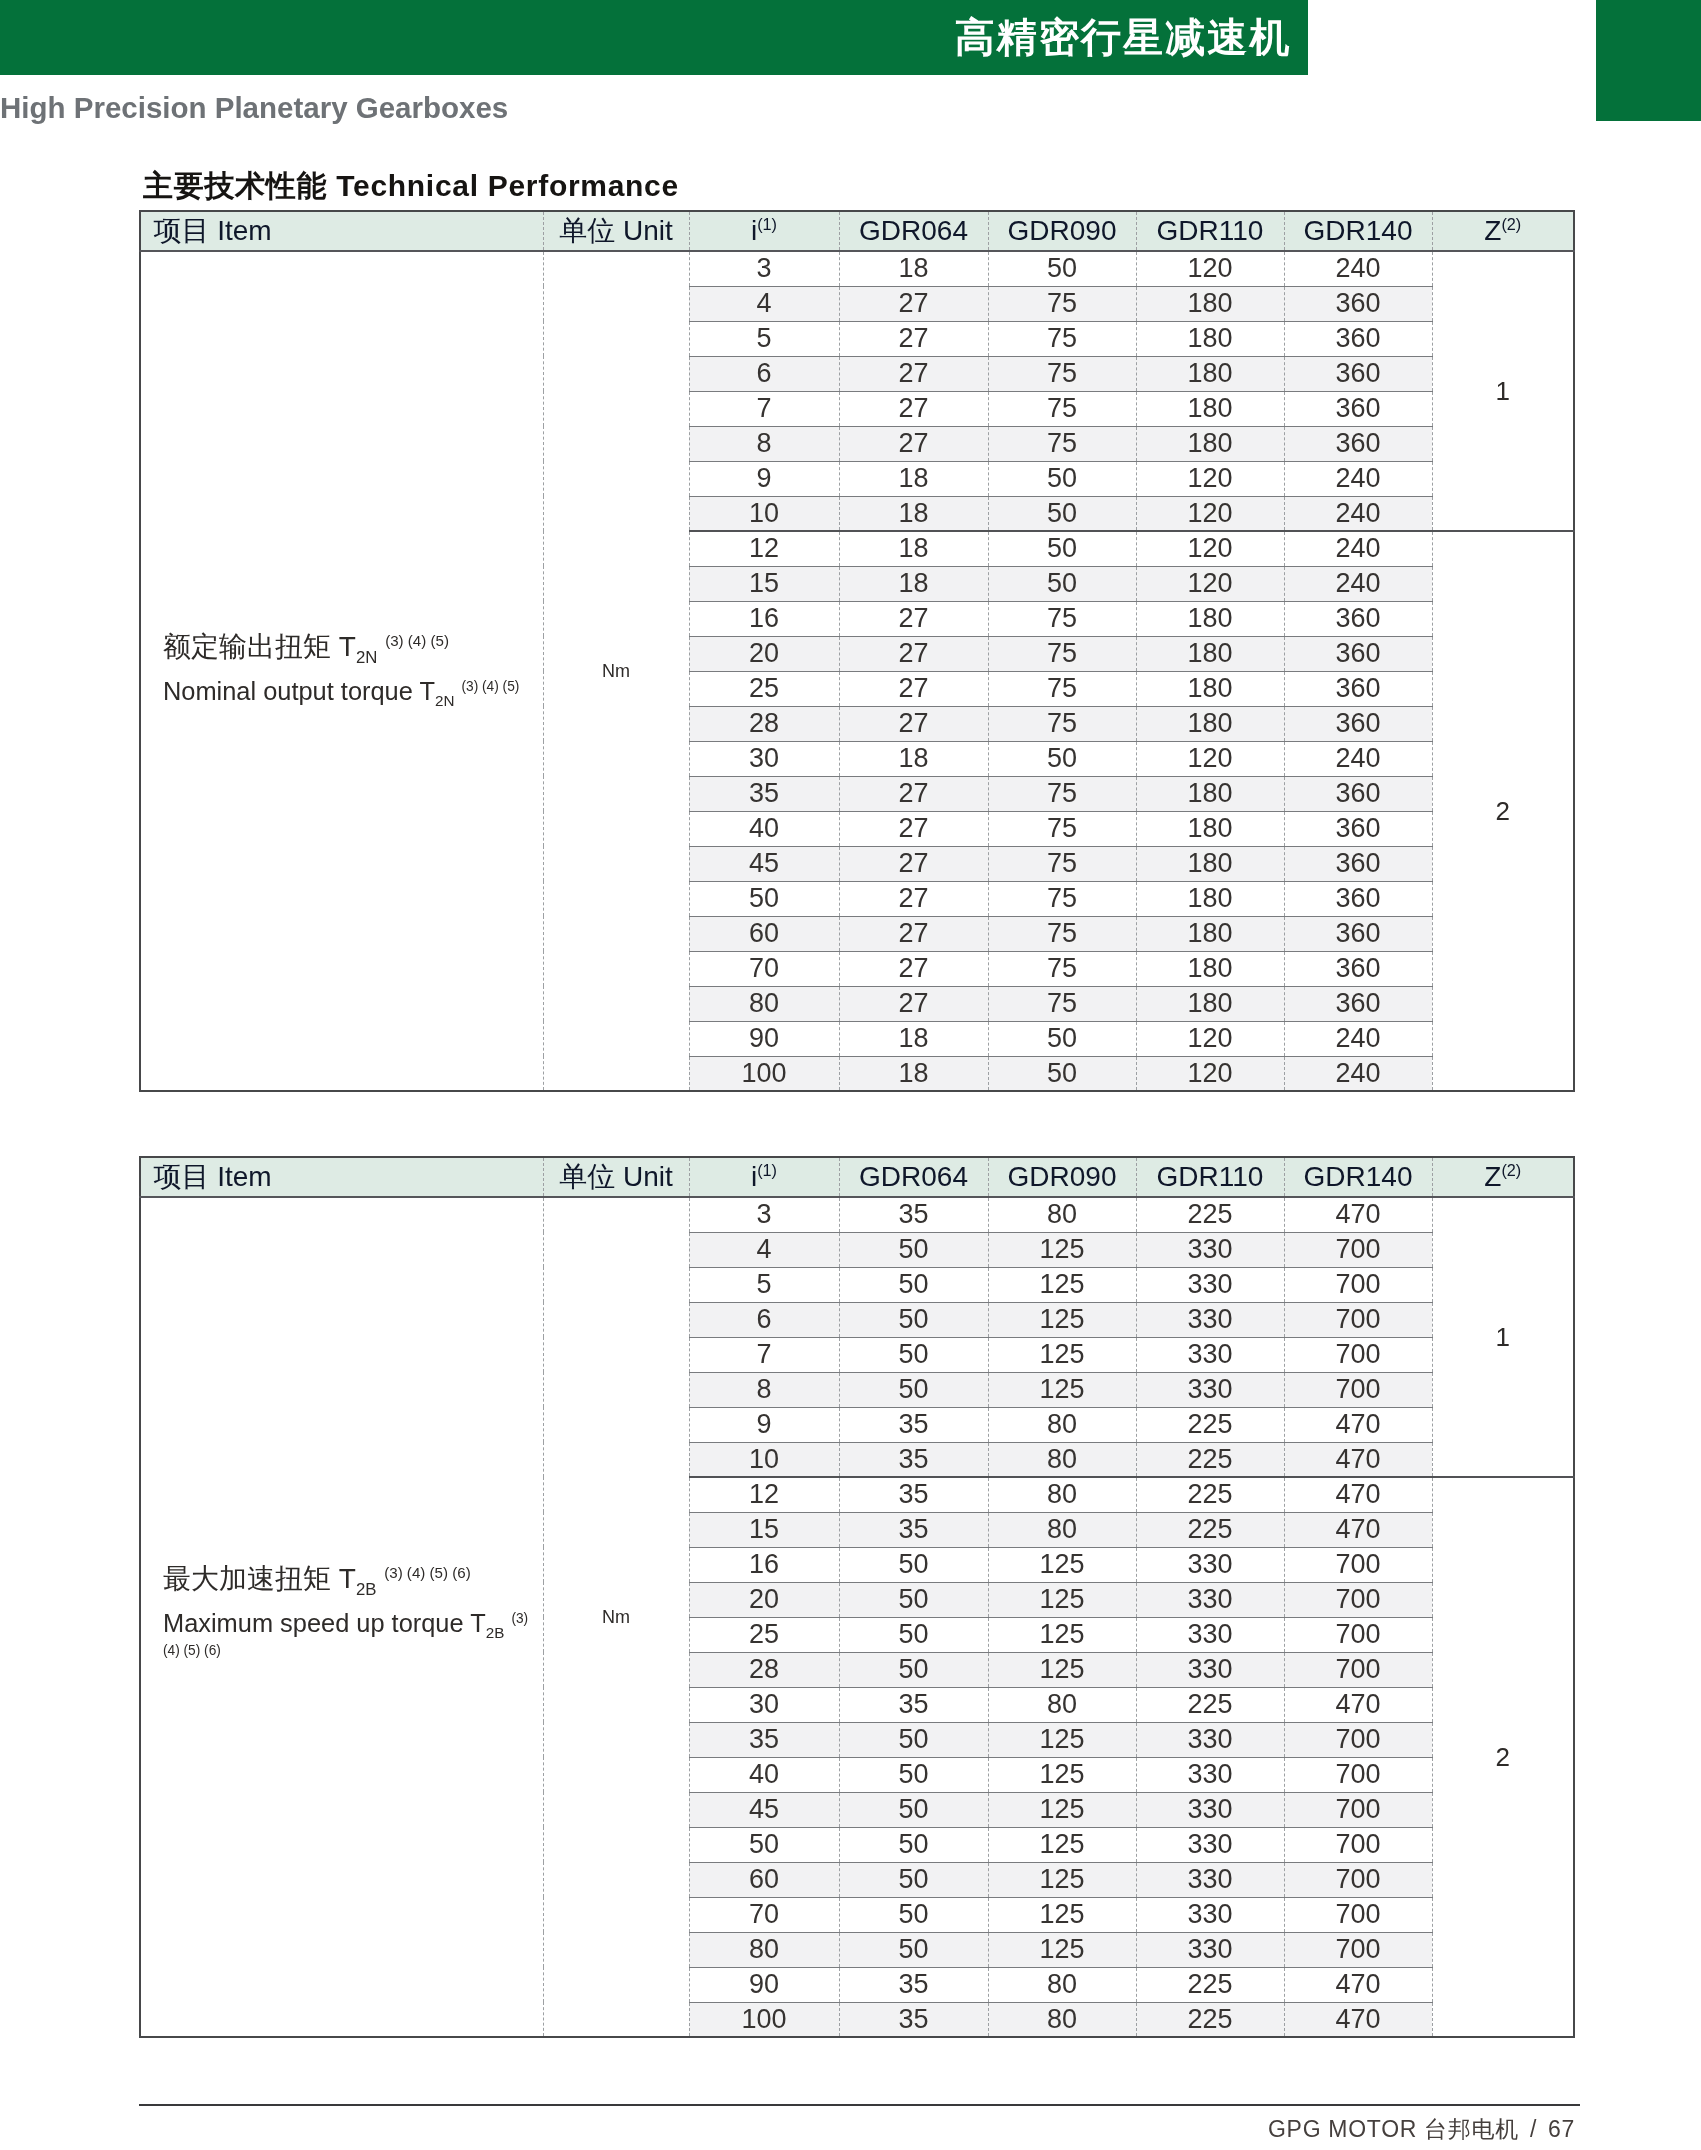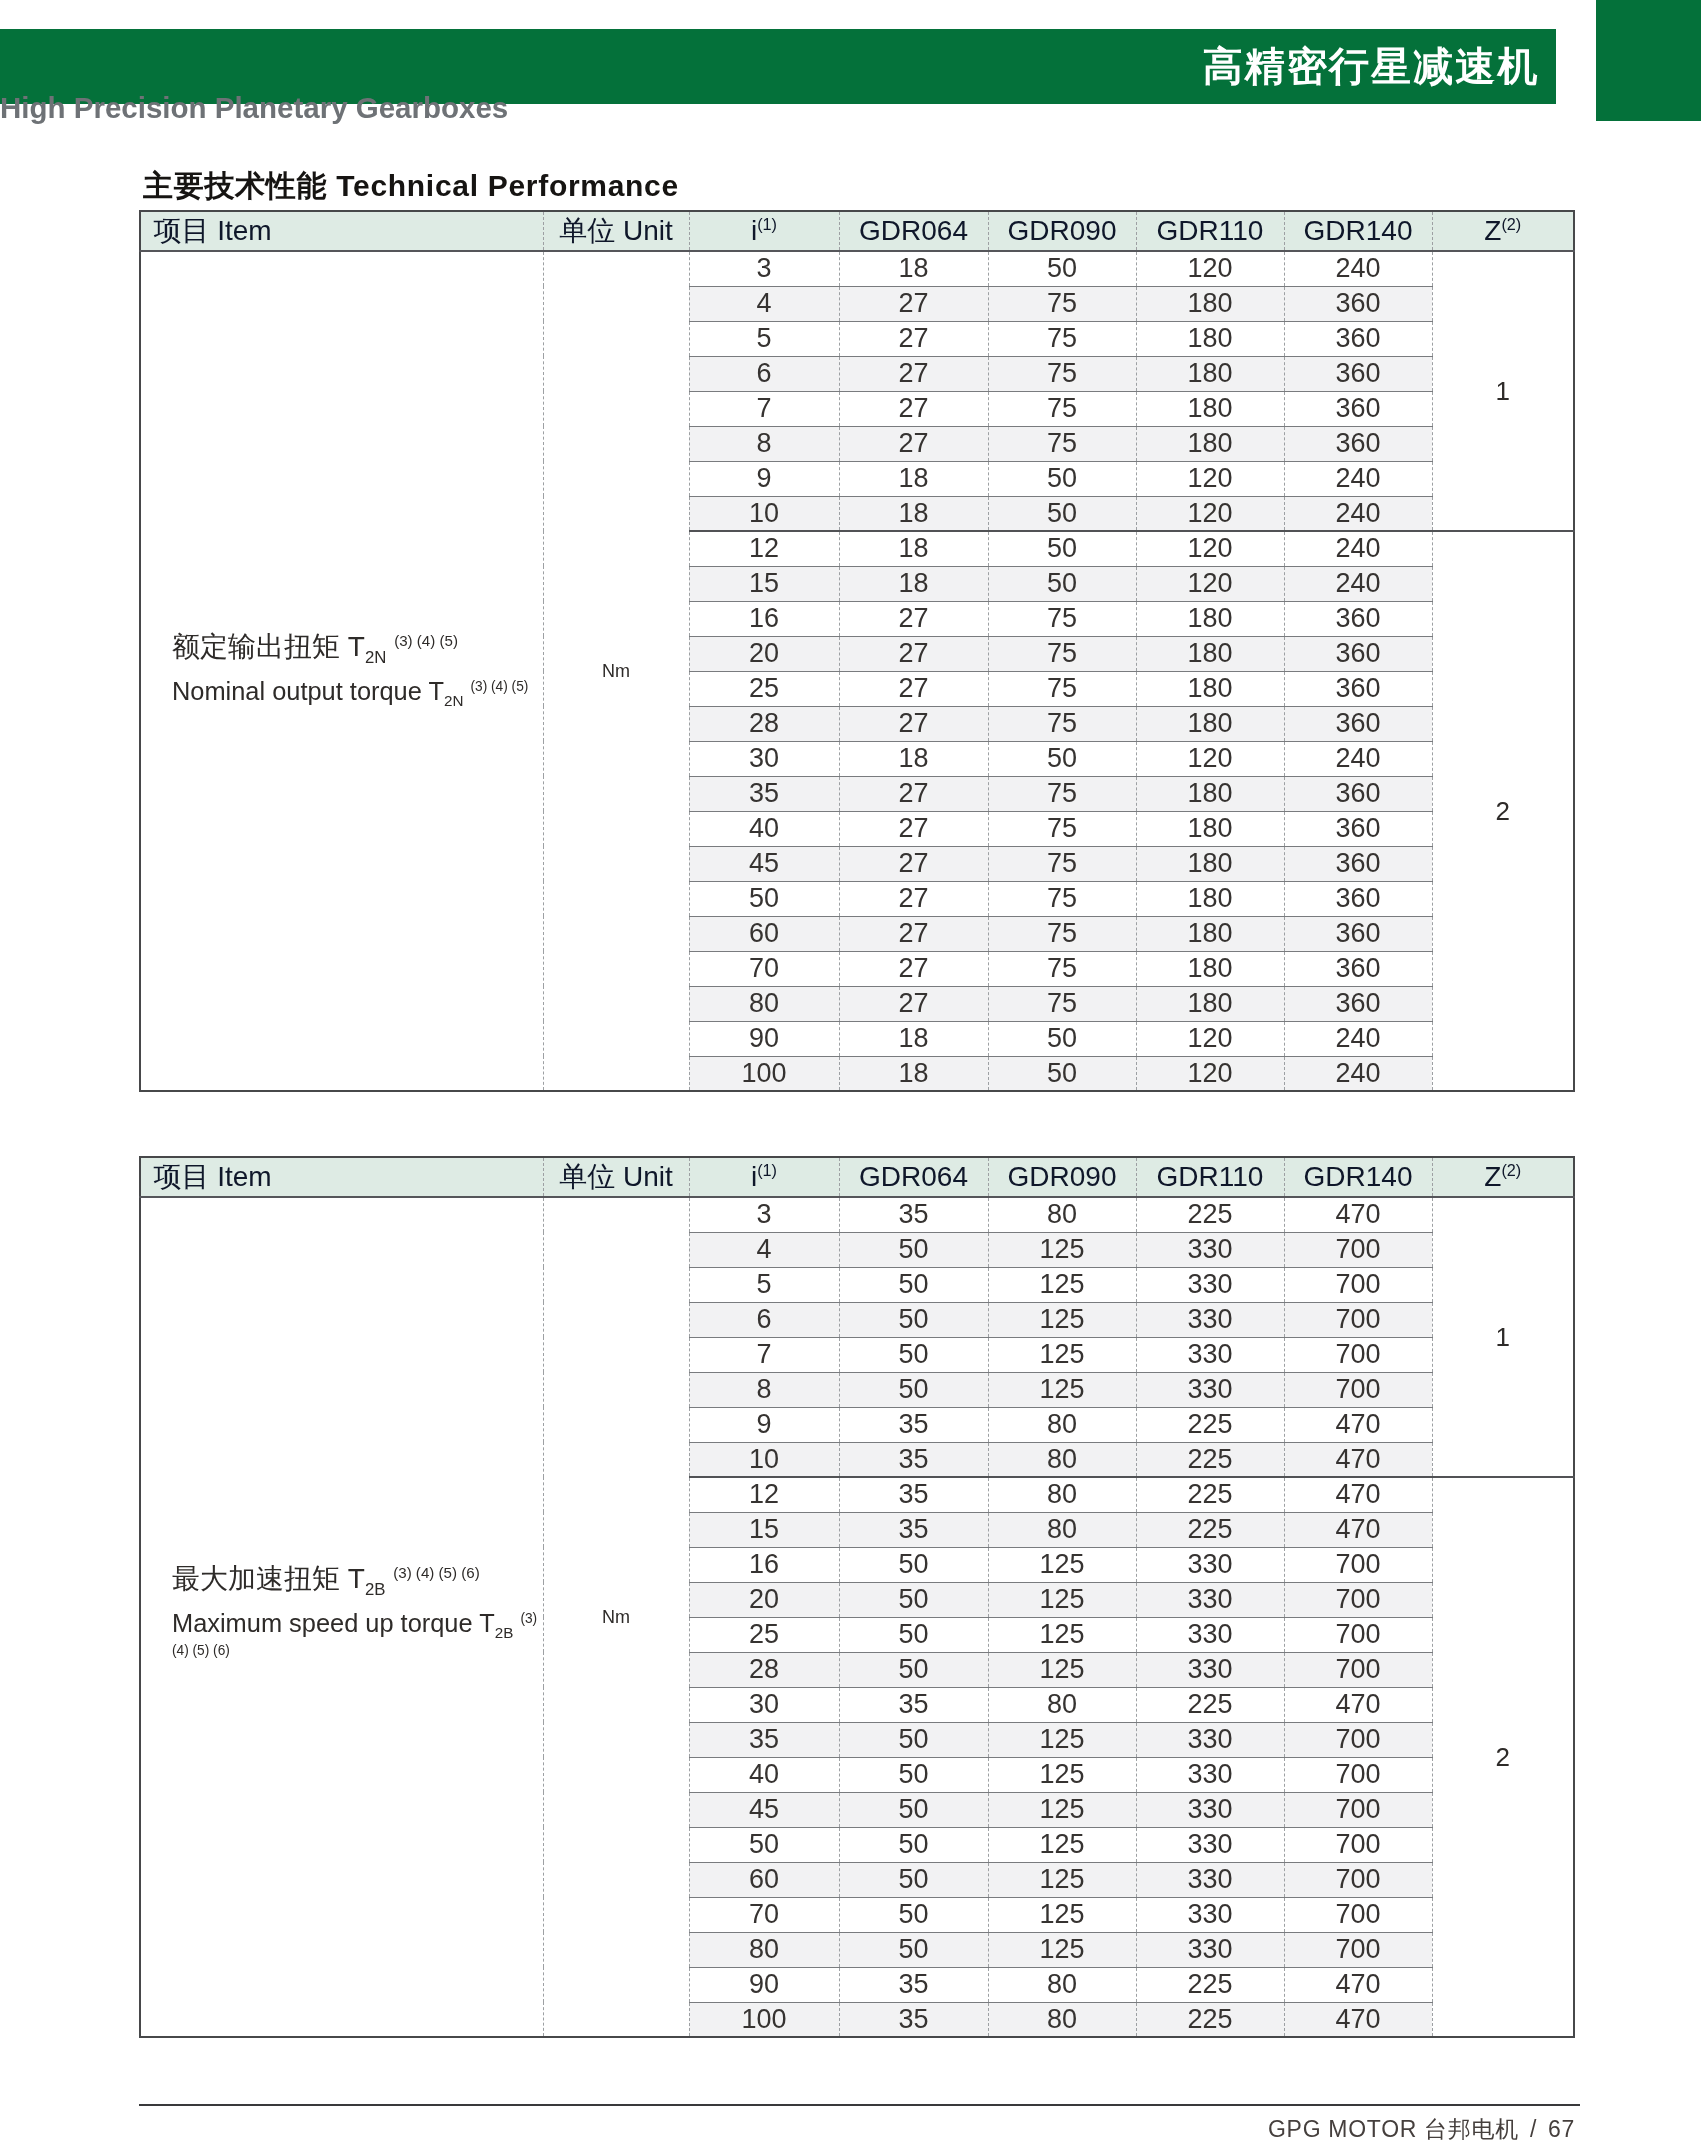--- a/index.html
+++ b/index.html
@@ -1,21 +1,21 @@
 <!DOCTYPE html>
 <html style="font-size:11px"><head>
 <meta charset="utf-8">
 <style>
   * { box-sizing: border-box; }
   html,body { margin:0; padding:0; background:#ffffff; }
   body { font-family:"Liberation Sans","DejaVu Sans",sans-serif; }
   .page { position:relative; width:1702px; height:2151px; background:#ffffff; overflow:hidden; color:#2e2b29; }
 
   
-  .header-bar { position:absolute; left:0; top:0; width:1556px; height:75px; background:#04713A;margin-top:29px; }
+  .header-bar { position:absolute; left:0; top:0; width:1308px; height:75px; background:#04713A; }
   .header-bar-title { position:absolute; right:16.5px; top:0; line-height:75px; color:#ffffff;
                       font-size:40px; font-weight:bold; letter-spacing:2.1px; white-space:nowrap; }
   .corner-block { position:absolute; left:1596px; top:0; width:106px; height:121px; background:#04713A; }
   .subtitle { position:absolute; left:0; top:91px; width:1575px; text-align:left;
               font-size:29.5px; font-weight:bold; color:#6E7276; white-space:nowrap; }
 
   
   .section-title { position:absolute; left:139px; top:162px; font-size:30px; font-weight:bold;
                    color:#161412; letter-spacing:0.7px; white-space:nowrap; }
 
@@ -26,21 +26,21 @@
 
   table { border-collapse:collapse; table-layout:fixed; width:1434px; background:#ffffff;
           border:2.7px solid #47484a; }
   th, td { padding:0; vertical-align:middle; }
   th { height:39px; background:#DEEBE4; font-size:28px; font-weight:normal; color:#0f172a;
        border-bottom:2.7px solid #55565a; }
   th.left { text-align:left; padding-left:12.4px; }
   th.c { text-align:center; }
   .dl { border-left:1.4px dashed #9da0a3; }
 
-  td.item-cell { padding-left:31px; background:#ffffff; }
+  td.item-cell { padding-left:22px; background:#ffffff; }
   .lbl-cn { font-size:28px; line-height:1.1; margin-bottom:11px; color:#2e2b29; }
   .lbl-en { font-size:25.4px; line-height:1.1; color:#2e2b29; }
   .sym sub { font-size:60%; }
   .sym sup { font-size:54%; }
   th sup { font-size:58%; }
 
   td.unit-cell { text-align:center; font-size:18px; background:#ffffff; }
 
   td.data { height:35px; text-align:center; font-size:27px; color:#363331;
             border-bottom:1.4px solid #797b7e; }

